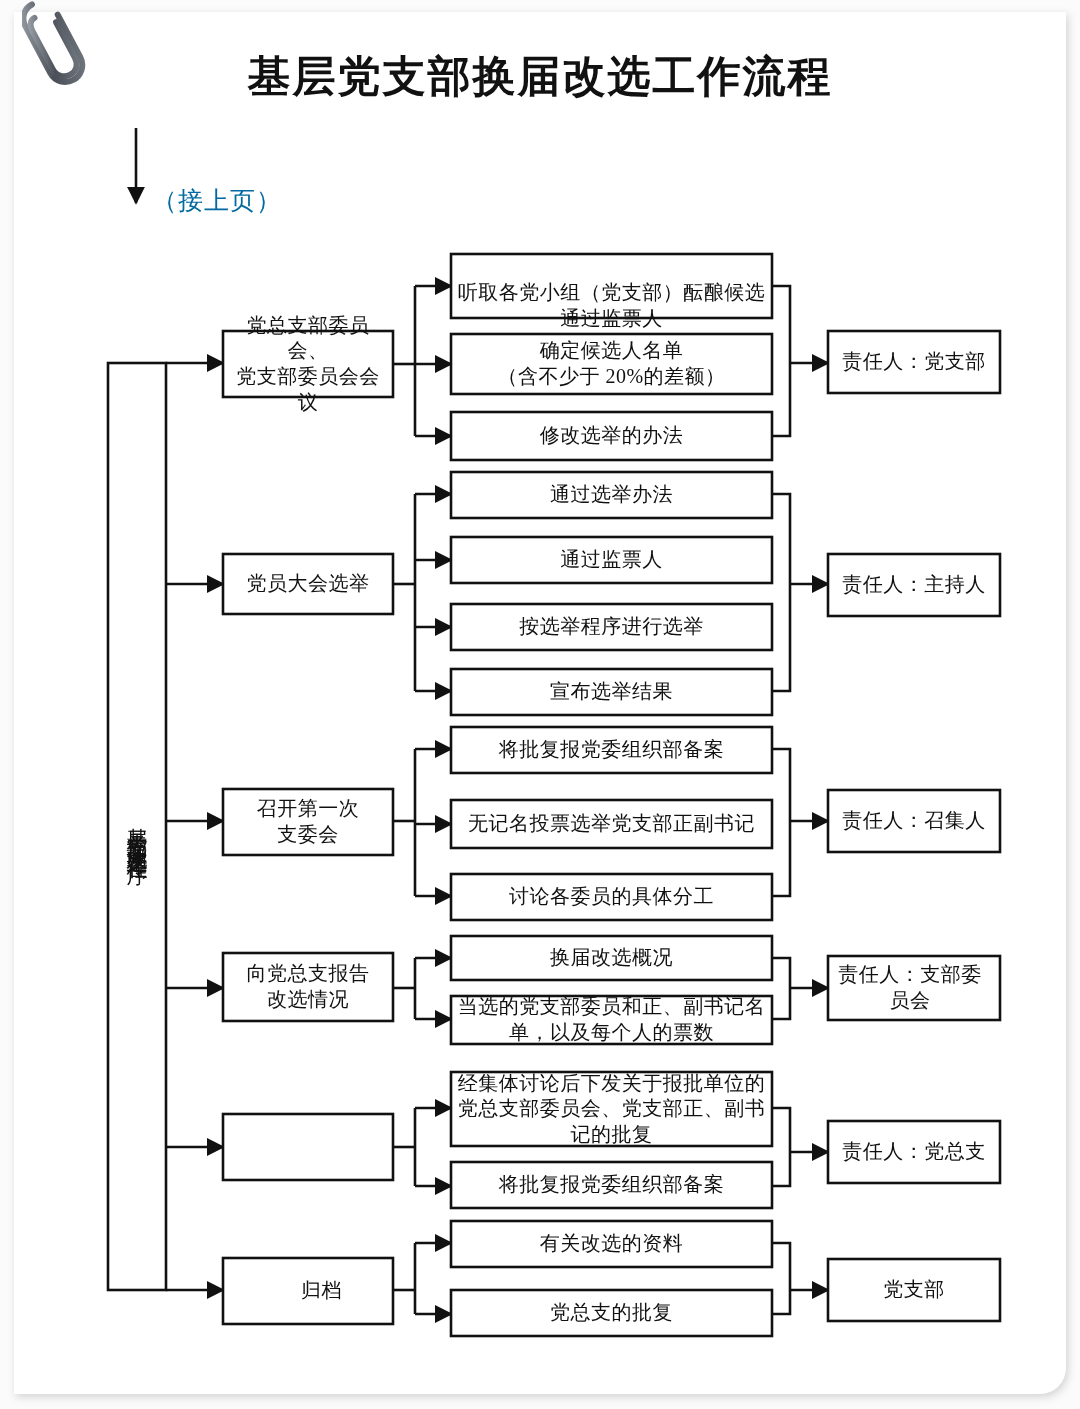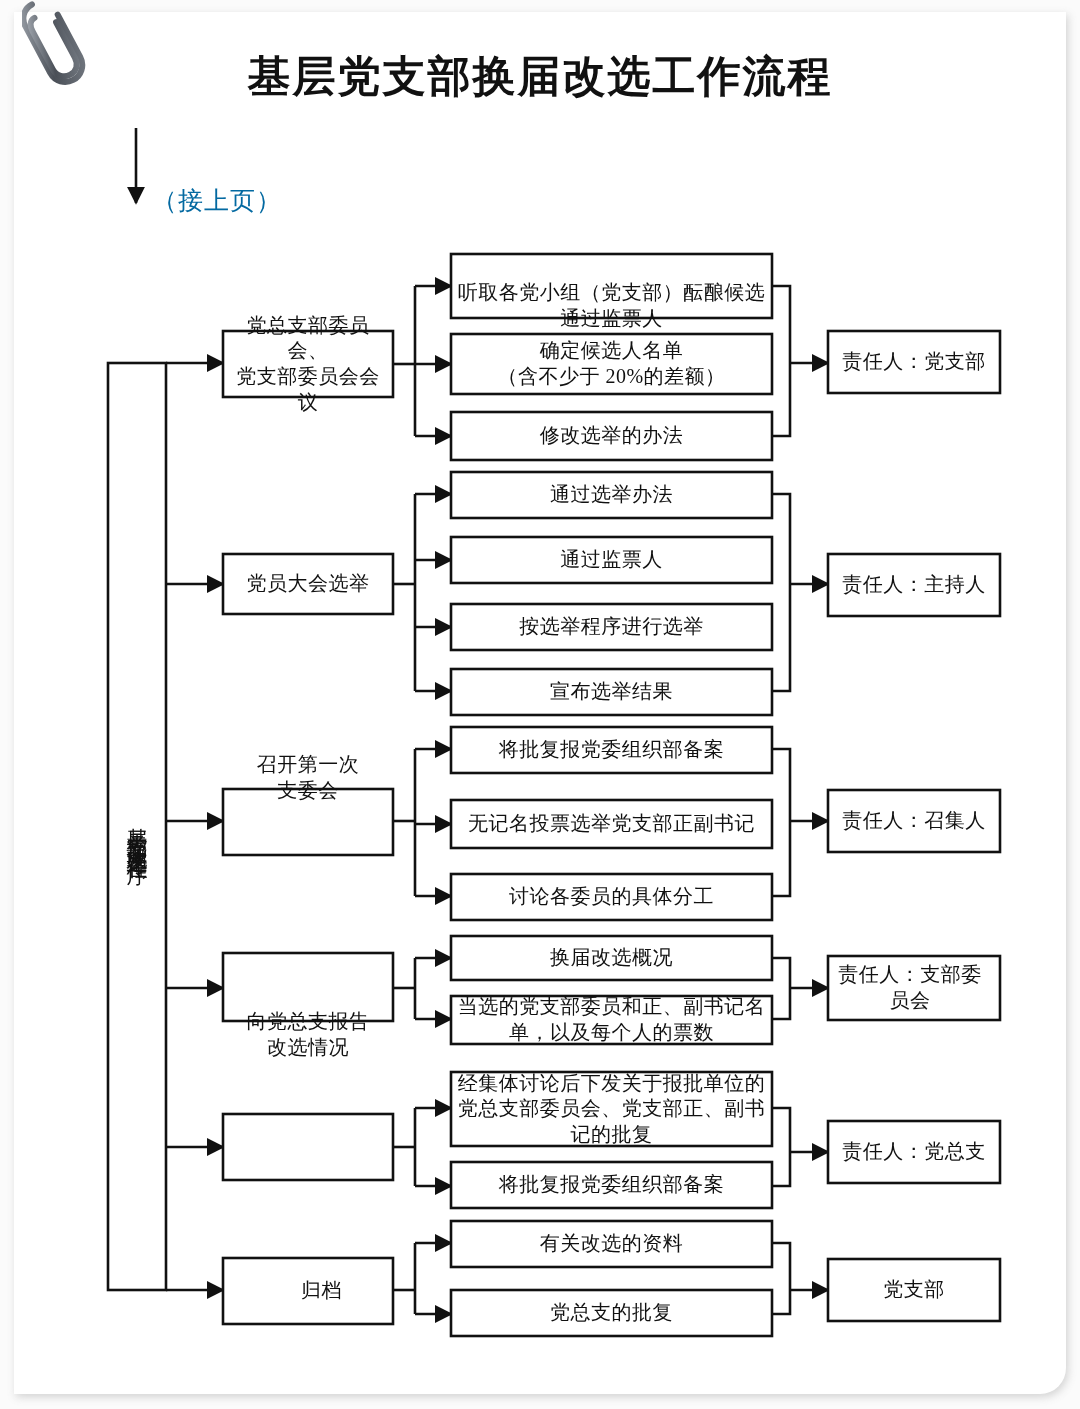--- a/index.html
+++ b/index.html
@@ -232,32 +232,32 @@
   <div class="nodetext" style="left:451px; top:412px; width:321px; height:48px;">修改选举的办法</div>
   <div class="nodetext" style="left:828px; top:331px; width:172px; height:62px;">责任人：党支部</div>
 
   <div class="nodetext" style="left:223px; top:554px; width:170px; height:60px;">党员大会选举</div>
   <div class="nodetext" style="left:451px; top:472px; width:321px; height:46px;">通过选举办法</div>
   <div class="nodetext" style="left:451px; top:537px; width:321px; height:46px;">通过监票人</div>
   <div class="nodetext" style="left:451px; top:604px; width:321px; height:46px;">按选举程序进行选举</div>
   <div class="nodetext" style="left:451px; top:669px; width:321px; height:46px;">宣布选举结果</div>
   <div class="nodetext" style="left:828px; top:554px; width:172px; height:62px;">责任人：主持人</div>
 
-  <div class="nodetext" style="left:223px; top:745px; width:170px; height:66px;">
+  <div class="nodetext" style="left:223px; top:789px; width:170px; height:66px;">
     <span>
       <span>召开第一次</span><br>
       <span>支委会</span>
     </span>
   </div>
   <div class="nodetext" style="left:451px; top:727px; width:321px; height:46px;">将批复报党委组织部备案</div>
   <div class="nodetext" style="left:451px; top:800px; width:321px; height:48px;">无记名投票选举党支部正副书记</div>
   <div class="nodetext" style="left:451px; top:874px; width:321px; height:46px;">讨论各委员的具体分工</div>
   <div class="nodetext" style="left:828px; top:790px; width:172px; height:62px;">责任人：召集人</div>
 
-  <div class="nodetext" style="left:223px; top:953px; width:170px; height:68px;margin-top:48px;">
+  <div class="nodetext" style="left:223px; top:953px; width:170px; height:68px;">
     <span>
       <span>向党总支报告</span><br>
       <span>改选情况</span>
     </span>
   </div>
   <div class="nodetext" style="left:451px; top:936px; width:321px; height:44px;">换届改选概况</div>
   <div class="nodetext" style="left:451px; top:996px; width:321px; height:48px;">
     <span>
       <span>当选的党支部委员和正、副书记名</span><br>
       <span>单，以及每个人的票数</span>

